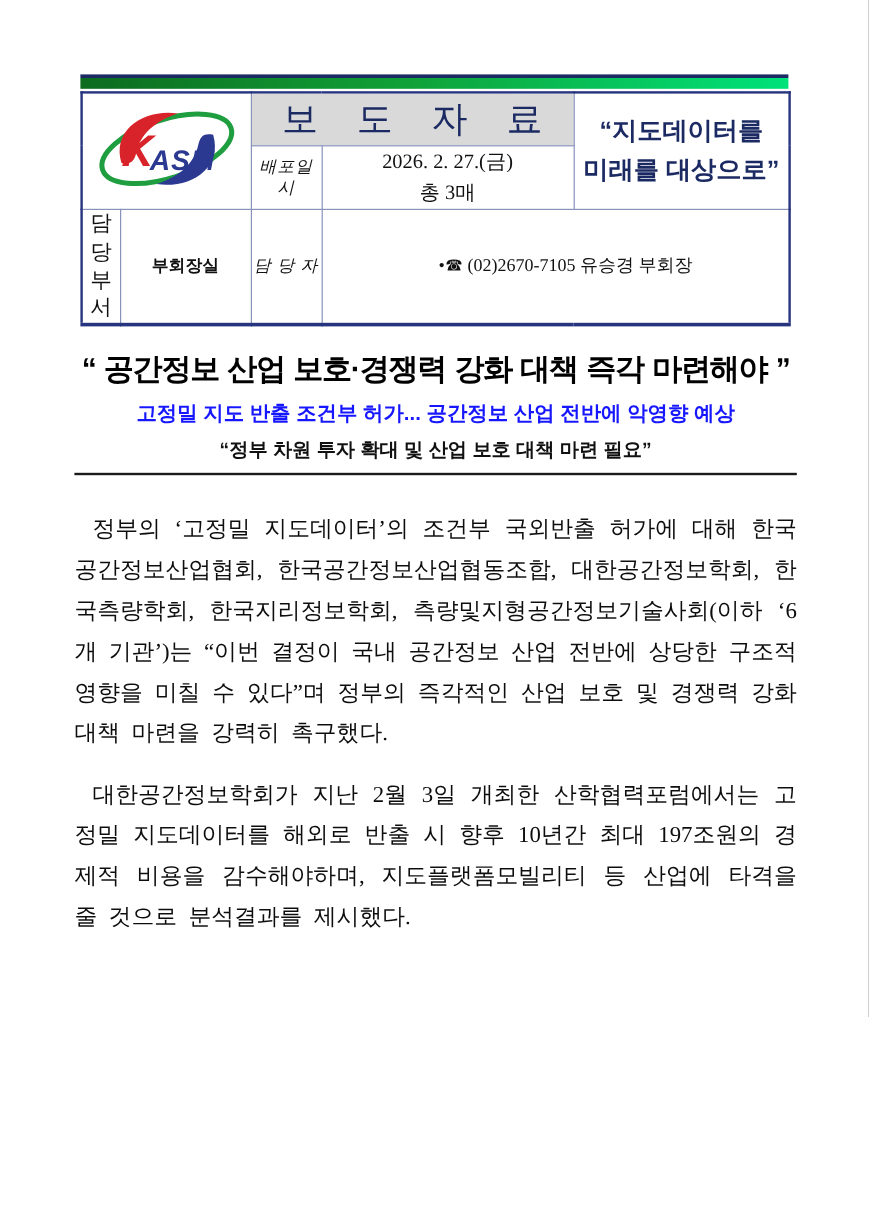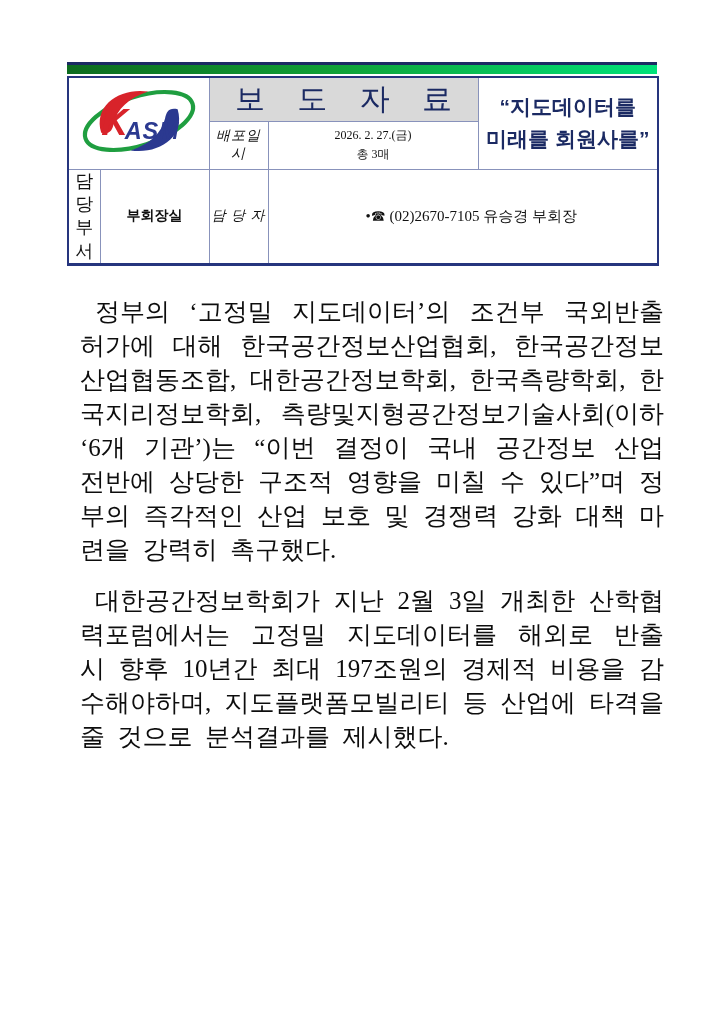--- a/index.html
+++ b/index.html
@@ -42,21 +42,21 @@
     background:var(--title-bg);height:44px;
     font-family:"Liberation Sans","DejaVu Sans",sans-serif;
     font-weight:400;font-size:30px;letter-spacing:12px;color:var(--navy);
     text-indent:12px;
   }
   td.slogan-cell{
     font-family:"Liberation Sans","DejaVu Sans",sans-serif;
     font-weight:900;font-size:21px;line-height:1.55;color:var(--navy);
   }
   td.release-label-cell,td.contact-label-cell{font-size:14px;letter-spacing:1px;font-style:italic;}
-  td.release-date-cell{font-size:12px;line-height:1.55;height:48px;margin-top:12px;}
+  td.release-date-cell{font-size:17px;line-height:1.55;height:48px;margin-top:12px;}
   td.dept-label-cell{font-size:18px;line-height:1.3;height:46px;}
   td.dept-value-cell{font-size:14px;font-weight:bold;}
   td.contact-value-cell{font-size:15px;text-align:left;padding-left:17px;}
   .phone-icon{font-size:15px;}
   
   .headline{margin-top:19px;text-align:center;}
   .headline-title{
     font-family:"Liberation Sans","DejaVu Sans",sans-serif;
     font-weight:900;font-size:25px;color:#000;
     letter-spacing:-1px;word-spacing:1px;white-space:nowrap;
@@ -68,22 +68,22 @@
   }
   .headline-quote{
     margin-top:9px;
     font-family:"Liberation Sans","DejaVu Sans",sans-serif;
     font-weight:800;font-size:16px;color:#111;white-space:nowrap;
   }
   .headline-rule{border:none;border-top:2px solid #1a1a1a;margin-top:8px;width:602px;}
   
   .body-text{margin-top:29px;}
   .body-text p{
-    font-size:25px;line-height:34px;text-align:justify;
-    word-spacing:0.25em;text-indent:15px;margin-bottom:17px;color:#0d0d0d;margin-left:18px;
+    font-size:19px;line-height:34px;text-align:justify;
+    word-spacing:0.25em;text-indent:15px;margin-bottom:17px;color:#0d0d0d;
   }
 </style>
 </head>
 <body>
 
 <div class="page">
 
   <div class="top-bar"></div>
 
   <table class="masthead">
@@ -101,21 +101,21 @@
           <ellipse cx="75" cy="50" rx="67" ry="29" fill="none" stroke="#1f9e40" stroke-width="5" transform="rotate(-18 75 50)"></ellipse>
           <path d="M30 64 C 20 30, 54 10, 86 15 C 62 23, 49 36, 45 53 C 43 61, 41 66, 30 64 Z" fill="#d8232a"></path>
           <path d="M121 36 C 131 70, 97 90, 65 85 C 89 77, 102 64, 106 47 C 108 39, 110 34, 121 36 Z" fill="#2b3990"></path>
           <text x="30" y="67" font-family="Liberation Sans, DejaVu Sans, sans-serif" font-style="italic" font-weight="900" font-size="44" fill="#d8232a">K</text>
           <text x="58" y="71" font-family="Liberation Sans, DejaVu Sans, sans-serif" font-style="italic" font-weight="900" font-size="28" fill="#2b3990" letter-spacing="1">ASM</text>
         </svg>
       </td>
       <td class="title-cell" colspan="2">보 도 자 료</td>
       <td class="slogan-cell" rowspan="2">
         <div>“지도데이터를</div>
-        <div>미래를 회원사를”</div>
+        <div>미래를 대상으로”</div>
       </td>
     </tr>
     <tr>
       <td class="release-label-cell">배포일시</td>
       <td class="release-date-cell">
         <div>2026. 2. 27.(금)</div>
         <div>총 3매</div>
       </td>
     </tr>
     <tr>
@@ -126,19 +126,25 @@
       <td class="dept-value-cell">부회장실</td>
       <td class="contact-label-cell">담 당 자</td>
       <td class="contact-value-cell" colspan="2">
         <span>•</span><span class="phone-icon">☎</span>
         <span>(02)2670-7105 유승경 부회장</span>
       </td>
     </tr>
   </tbody>
     </table>
 
+  <div class="headline">
+    <div class="headline-title">“ 공간정보 산업 보호·경쟁력 강화 대책 즉각 마련해야 ”</div>
+    <div class="headline-sub">고정밀 지도 반출 조건부 허가... 공간정보 산업 전반에 악영향 예상</div>
+    <div class="headline-quote">“정부 차원 투자 확대 및 산업 보호 대책 마련 필요”</div>
+    <hr class="headline-rule">
+  </div>
 
   <div class="body-text">
     <p>정부의 ‘고정밀 지도데이터’의 조건부 국외반출 허가에 대해 한국공간정보산업협회, 한국공간정보산업협동조합, 대한공간정보학회, 한국측량학회, 한국지리정보학회, 측량및지형공간정보기술사회(이하 ‘6개 기관’)는 “이번 결정이 국내 공간정보 산업 전반에 상당한 구조적 영향을 미칠 수 있다”며 정부의 즉각적인 산업 보호 및 경쟁력 강화 대책 마련을 강력히 촉구했다.</p>
     <p>대한공간정보학회가 지난 2월 3일 개최한 산학협력포럼에서는 고정밀 지도데이터를 해외로 반출 시 향후 10년간 최대 197조원의 경제적 비용을 감수해야하며, 지도플랫폼모빌리티 등 산업에 타격을 줄 것으로 분석결과를 제시했다.</p>
   </div>
 
 </div>
 
 </body></html>

